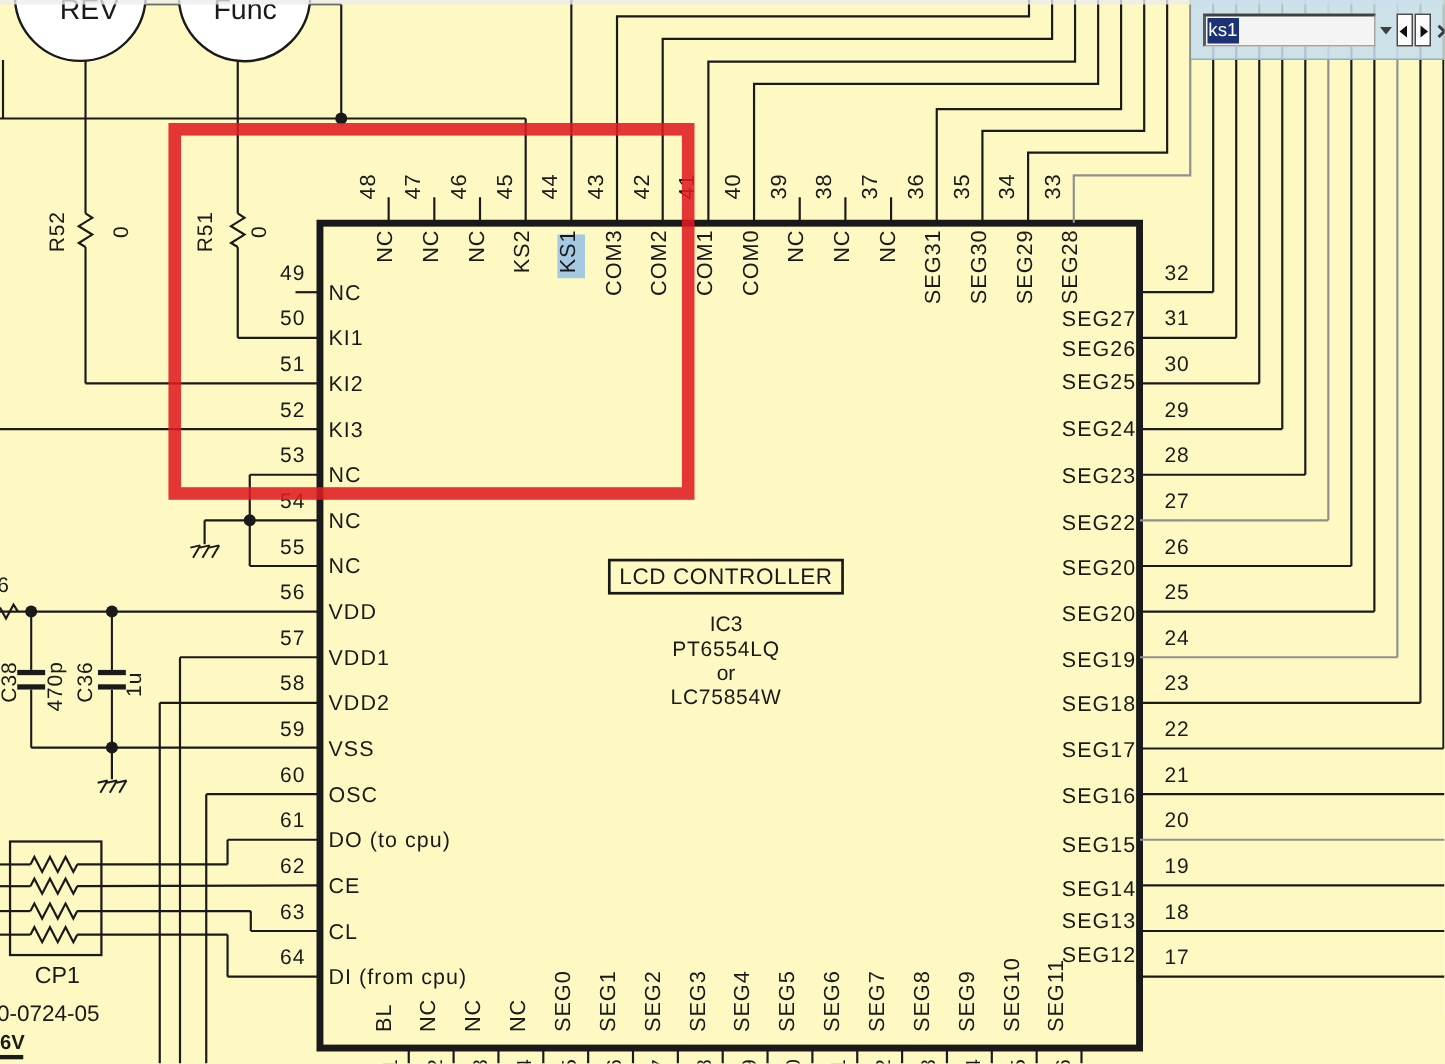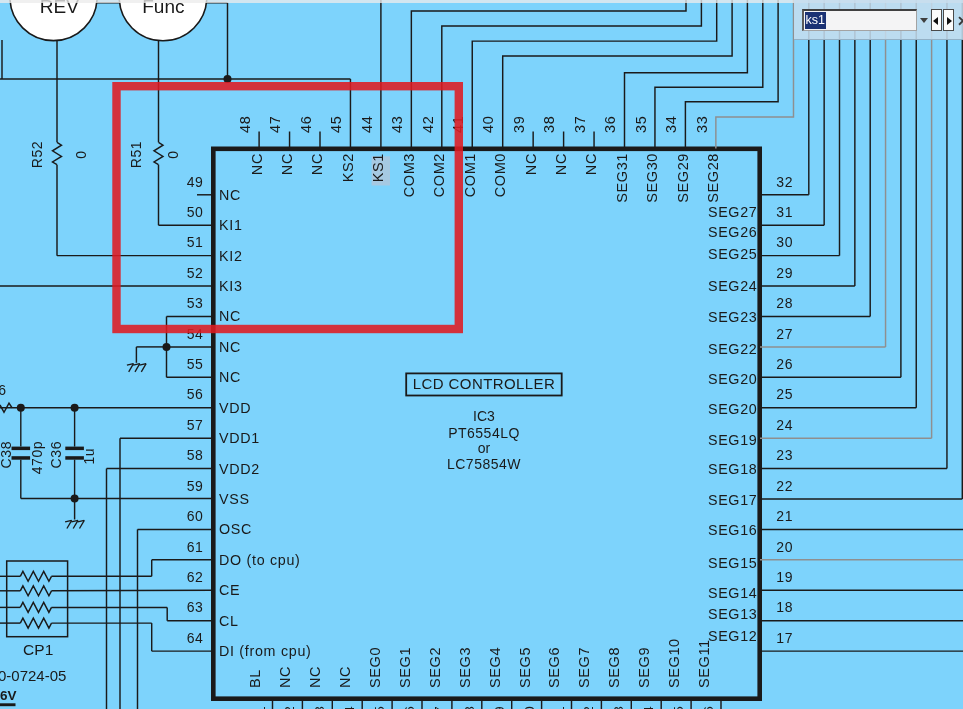--- a/index.html
+++ b/index.html
@@ -1,16 +1,16 @@
 <!DOCTYPE html>
 <html><head>
 <meta charset="utf-8">
 <style>
   html,body { margin:0; padding:0; }
-  #page { position:relative; width:963px; height:709px; overflow:hidden; background:#7dd3fc;
+  #page { position:relative; width:963px; height:709px; overflow:hidden; background:#fef9c3;
           font-family:"Liberation Sans", sans-serif; }
   #page svg text { font-family:"Liberation Sans", sans-serif; }
   .panel { position:absolute; left:793.5px; top:0; width:169.5px; height:39px;
            background:rgba(198,221,238,0.87); border-bottom:1px solid #93b1c6; }
   .sinput { position:absolute; left:8px; top:9px; width:112px; height:19px; background:#f4f4f5;
             border-top:2px solid #404040; border-left:2px solid #5a5a5a;
             border-right:1px solid #a3a3a3; border-bottom:1px solid #a3a3a3; }
   .sel { position:absolute; left:1px; top:1px; height:17px; background:#1b3274; color:#fff;
          font-size:12.5px; line-height:17px; padding:0 1px; }
   .arr { position:absolute; left:126.5px; top:17.5px; width:0; height:0;

